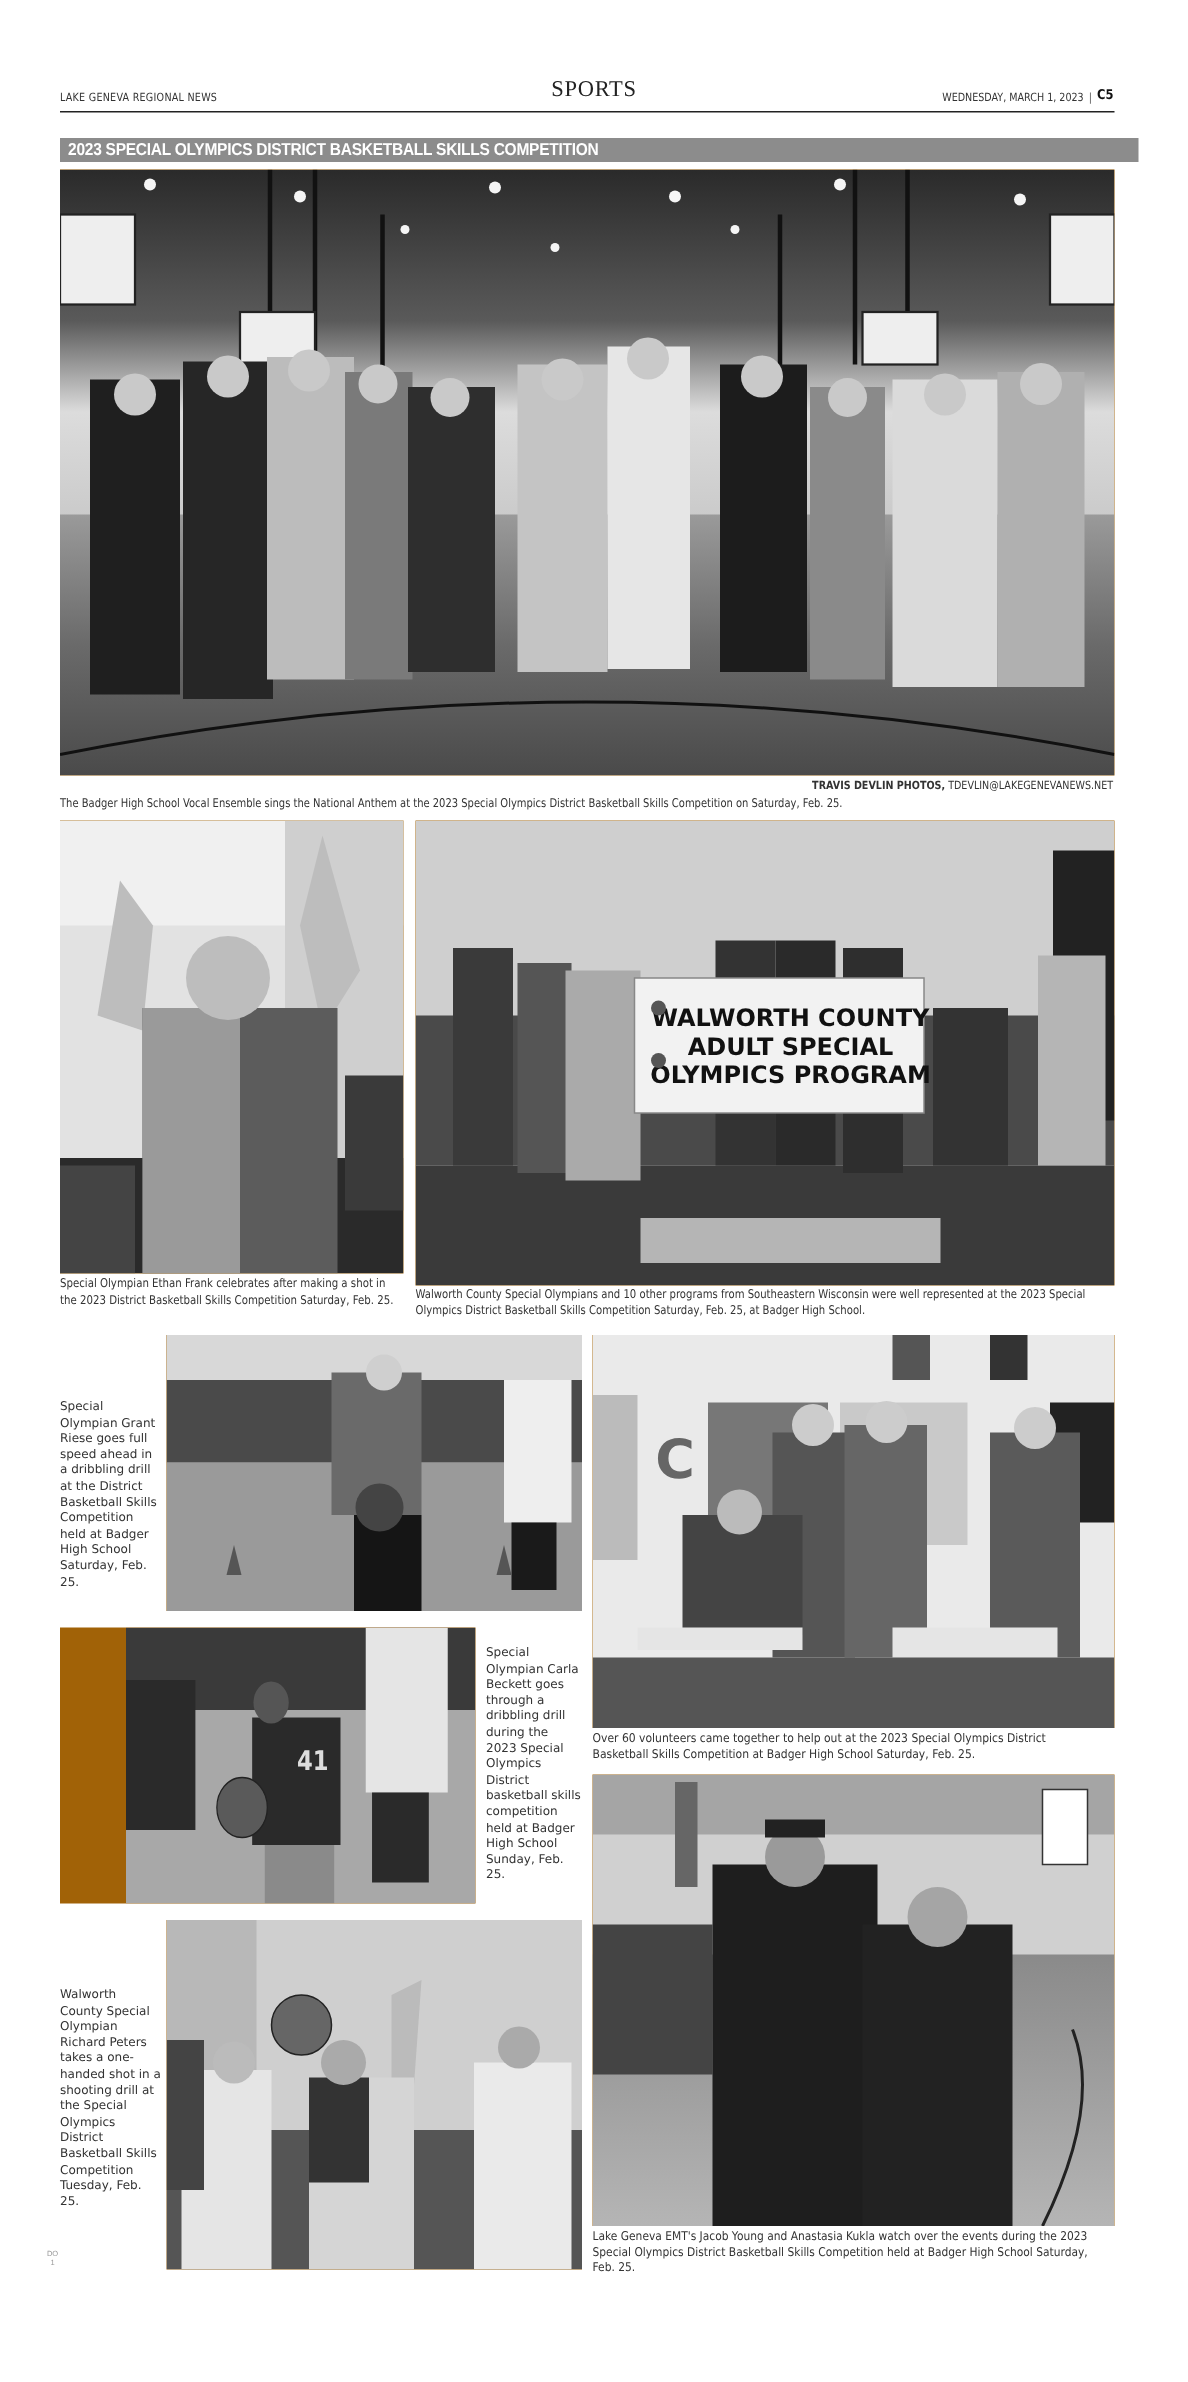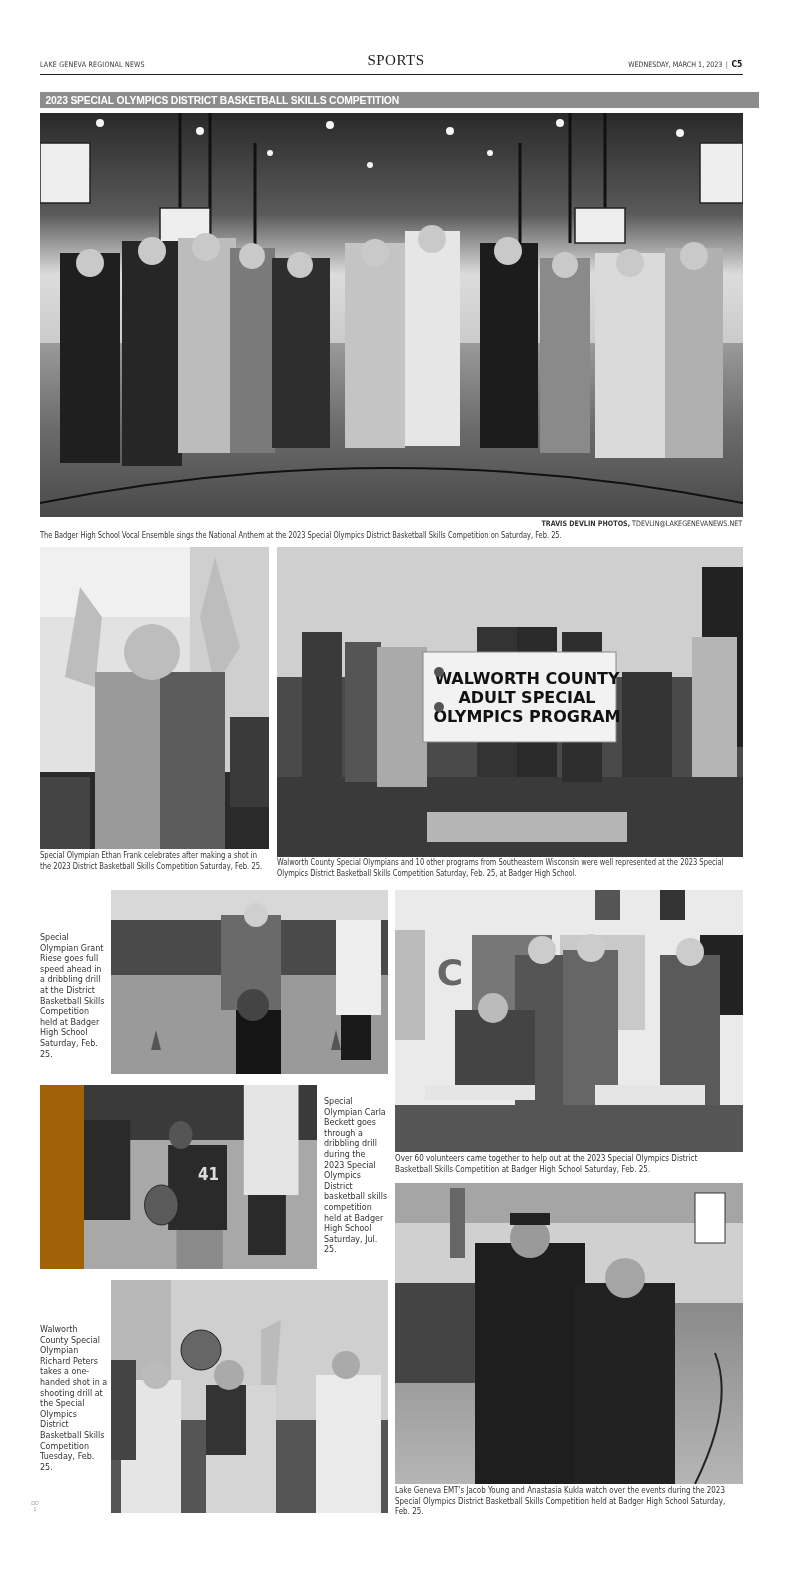--- a/index.html
+++ b/index.html
@@ -219,21 +219,21 @@
     <rect x="0" y="35" width="55" height="100" fill="#2a2a2a"></rect>
     <rect x="190" y="0" width="65" height="110" fill="#e5e5e5"></rect>
     <rect x="195" y="110" width="45" height="60" fill="#2a2a2a"></rect>
     <rect x="100" y="60" width="70" height="85" fill="#2a2a2a"></rect>
     <circle cx="115" cy="50" r="14" fill="#555"></circle>
     <circle cx="92" cy="120" r="20" fill="#5a5a5a" stroke="#222" stroke-width="1"></circle>
     <text x="148" y="95" font-family="DejaVu Sans, sans-serif" font-size="18" font-weight="bold" fill="#ddd" text-anchor="middle">41</text>
     <rect x="110" y="145" width="55" height="39" fill="#8a8a8a"></rect>
   </svg>
 </div>
-<div class="caption narrow" style="left:324px;top:1097px;width:64px;">Special Olympian Carla Beckett goes through a dribbling drill during the 2023 Special Olympics District basketball skills competition held at Badger High School Saturday, Jul. 25.</div>
+<div class="caption narrow" style="left:324px;top:1097px;width:64px;">Special Olympian Carla Beckett goes through a dribbling drill during the 2023 Special Olympics District basketball skills competition held at Badger High School Sunday, Feb. 25.</div>
 
 <div class="caption narrow" style="left:40px;top:1325px;width:68px;">Walworth County Special Olympian Richard Peters takes a one-handed shot in a shooting drill at the Special Olympics District Basketball Skills Competition Tuesday, Feb. 25.</div>
 <div class="photo" style="left:111px;top:1280px;width:277px;height:233px;">
   <svg viewBox="0 0 277 233" preserveAspectRatio="none">
     <rect width="277" height="233" fill="#cfcfcf"></rect>
     <rect x="0" y="0" width="60" height="233" fill="#b8b8b8"></rect>
     <rect y="140" width="277" height="93" fill="#555"></rect>
     <circle cx="90" cy="70" r="20" fill="#666" stroke="#222" stroke-width="1"></circle>
     <path d="M150 50 L170 40 L165 110 L150 110 Z" fill="#bbb"></path>
     <rect x="95" y="105" width="70" height="128" fill="#d5d5d5"></rect>

